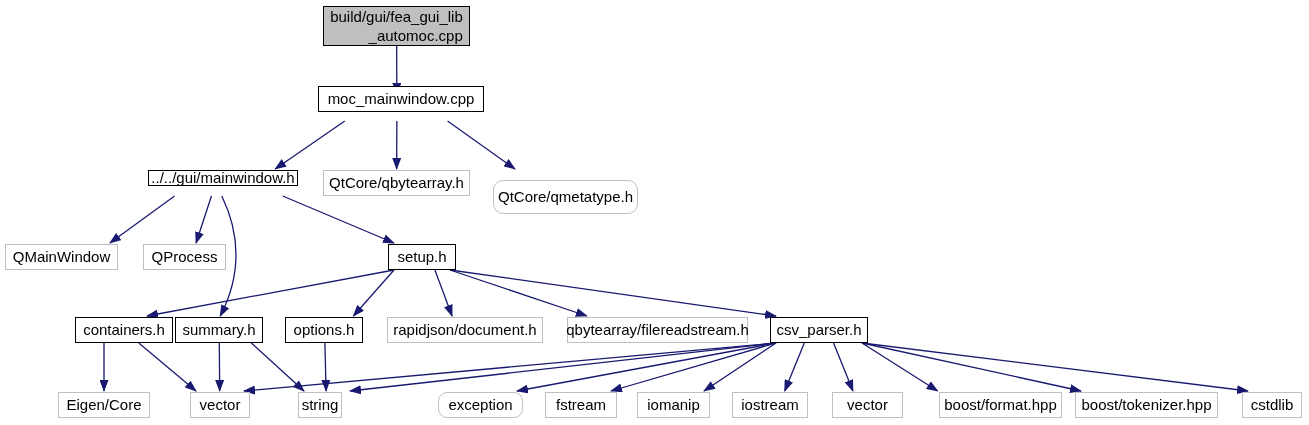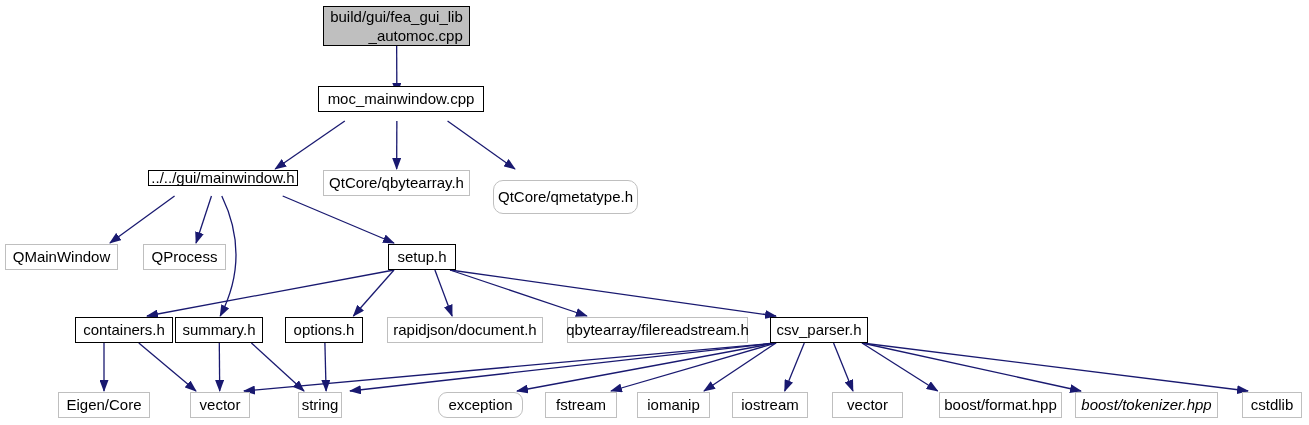--- a/index.html
+++ b/index.html
@@ -84,16 +84,16 @@
       <div class="node internal" style="left: 770px; top: 317px; width: 98px; height: 26px;">csv_parser.h</div>
       <div class="node external" style="left: 58px; top: 392px; width: 92px; height: 26px;">Eigen/Core</div>
       <div class="node external" style="left: 190px; top: 392px; width: 60px; height: 26px;">vector</div>
       <div class="node external" style="left: 298px; top: 392px; width: 44px; height: 26px;">string</div>
       <div class="node external" style="left: 438px; top: 392px; width: 85px; height: 26px; border-radius: 9px;">exception</div>
       <div class="node external" style="left: 545px; top: 392px; width: 72px; height: 26px;">fstream</div>
       <div class="node external" style="left: 637px; top: 392px; width: 73px; height: 26px;">iomanip</div>
       <div class="node external" style="left: 732px; top: 392px; width: 76px; height: 26px;">iostream</div>
       <div class="node external" style="left: 832px; top: 392px; width: 71px; height: 26px;">vector</div>
       <div class="node external" style="left: 927px; top: 392px; width: 123px; height: 26px; margin-left: 12px;">boost/format.hpp</div>
-      <div class="node external" style="left: 1075px; top: 392px; width: 143px; height: 26px; font-style: italic;">boost/tokenizer.hpp</div>
+      <div class="node external" style="left: 1075px; top: 392px; width: 143px; height: 26px;">boost/tokenizer.hpp</div>
       <div class="node external" style="left: 1242px; top: 392px; width: 60px; height: 26px;">cstdlib</div>
     </div>
 </div>
 
 </body></html>

